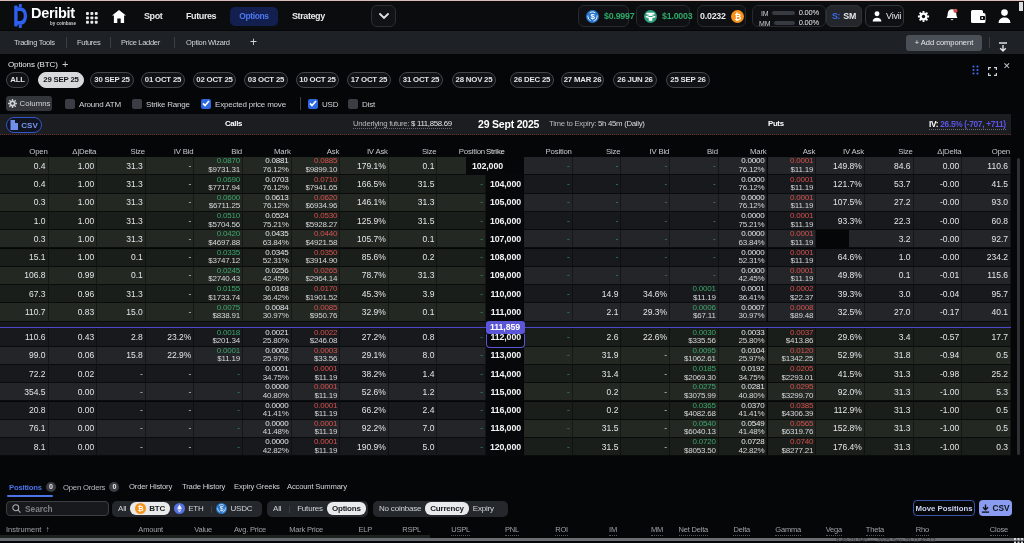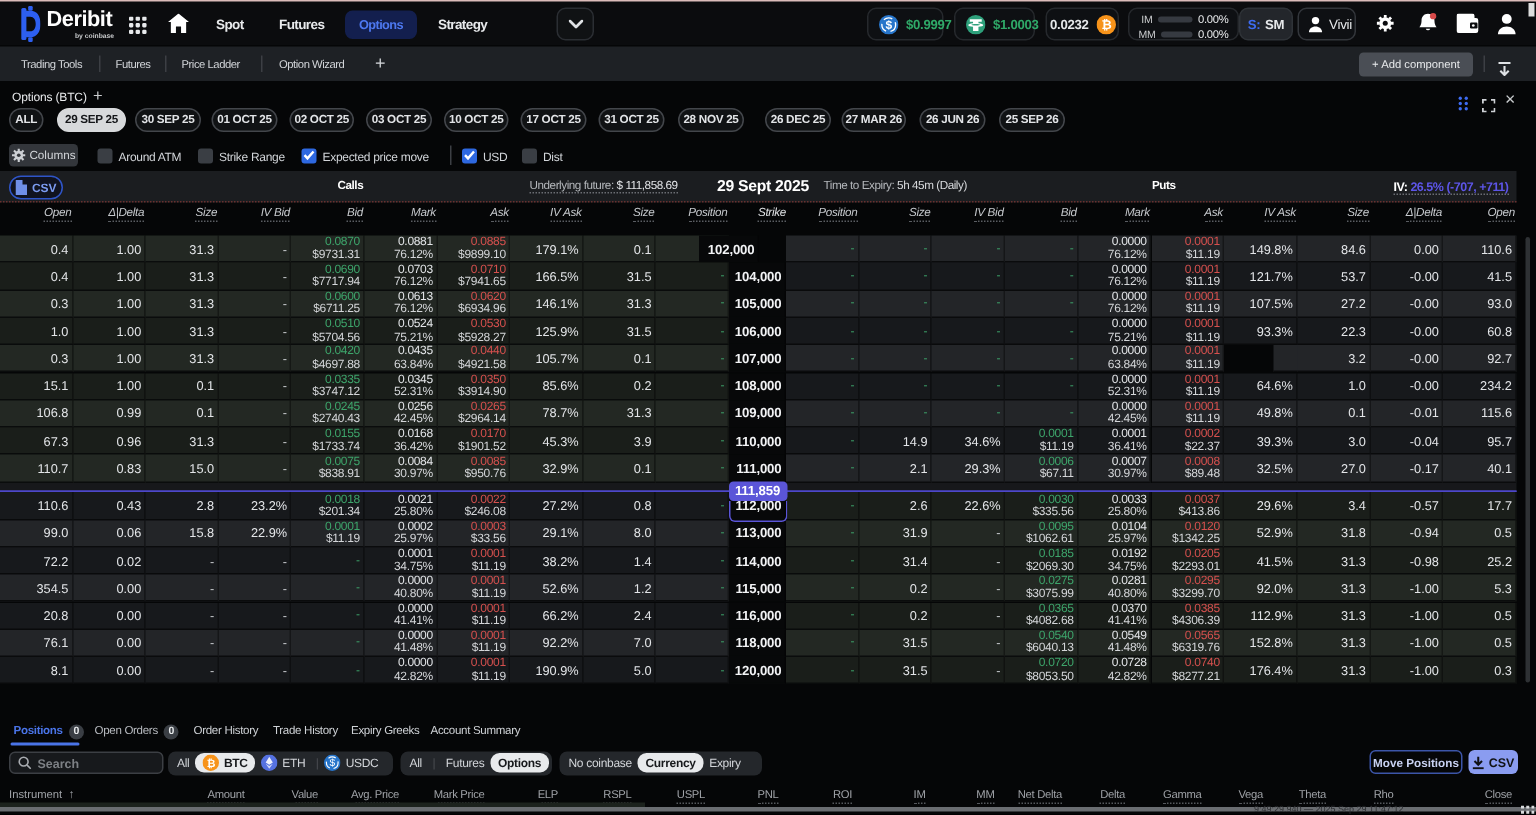--- a/index.html
+++ b/index.html
@@ -37,24 +37,24 @@
 .cb.on { background:#2e68e0; display:flex; align-items:center; justify-content:center; }
 .cblab { position:absolute; top:99.5px; font-size:8px; color:#d2d5d9; letter-spacing:-0.2px; }
 
 #csvband { position:absolute; left:0; top:114px; width:1011px; height:21px; background:#1b1d20;
   border-bottom:1px dotted #69302e; }
 #csvbtn { position:absolute; left:6px; top:117px; width:36px; height:16px; border:1.3px solid #2f55c8;
   border-radius:8px; color:#7b9bf0; font-size:8px; font-weight:bold; display:flex; align-items:center; justify-content:center; gap:3px; background:#101320; }
 .bandtxt { position:absolute; top:114px; height:21px; line-height:20px; font-size:7.8px; letter-spacing:-0.3px; white-space:nowrap; }
 .dotu { border-bottom:1px dotted #6a6d72; }
 
-#colheads { position:absolute; left:0; top:132px; width:1011px; height:21px;font-style:italic; }
+#colheads { position:absolute; left:0; top:142px; width:1011px; height:21px; }
 .hcell { position:absolute; top:0; height:21px; line-height:20px; text-align:right; font-size:7.8px; letter-spacing:-0.2px; color:#c6c9cd; padding-right:1px; }
 .hcell span { border-bottom:1px dotted #5a5d62; padding-bottom:1px; }
-.hstrike { text-align:right; padding-right:0; color:#dfe1e4; }
+.hstrike { text-align:left; padding-right:0; color:#dfe1e4; }
 
 .row { position:absolute; left:0; width:1011px; }
 .cell { position:absolute; top:0; height:100%; text-align:right; padding-right:2px; font-size:8.5px; color:#e3e5e8;
   display:flex; flex-direction:column; justify-content:center; align-items:flex-end; border-right:1px solid rgba(0,0,0,0.38); border-bottom:1px solid rgba(8,9,10,0.9); white-space:nowrap; }
 .cgl { background:#232823; } .cgd { background:#1a1e1a; }
 .cnl { background:#232528; } .cnd { background:#17191c; }
 .strike { background:#070809; font-weight:bold; font-size:8.8px; color:#f2f3f5; border-bottom:1px solid #070809; letter-spacing:-0.1px; }
 .mrow { background:#17181b; border-bottom:1.6px solid #4d47c9; width:1011px; }
 .l1,.l2 { line-height:8.4px; font-size:8px; letter-spacing:-0.2px; }
 .l1.g { color:#3da56b; } .l1.r { color:#d6504e; } .l1.w { color:#e3e5e8; }

